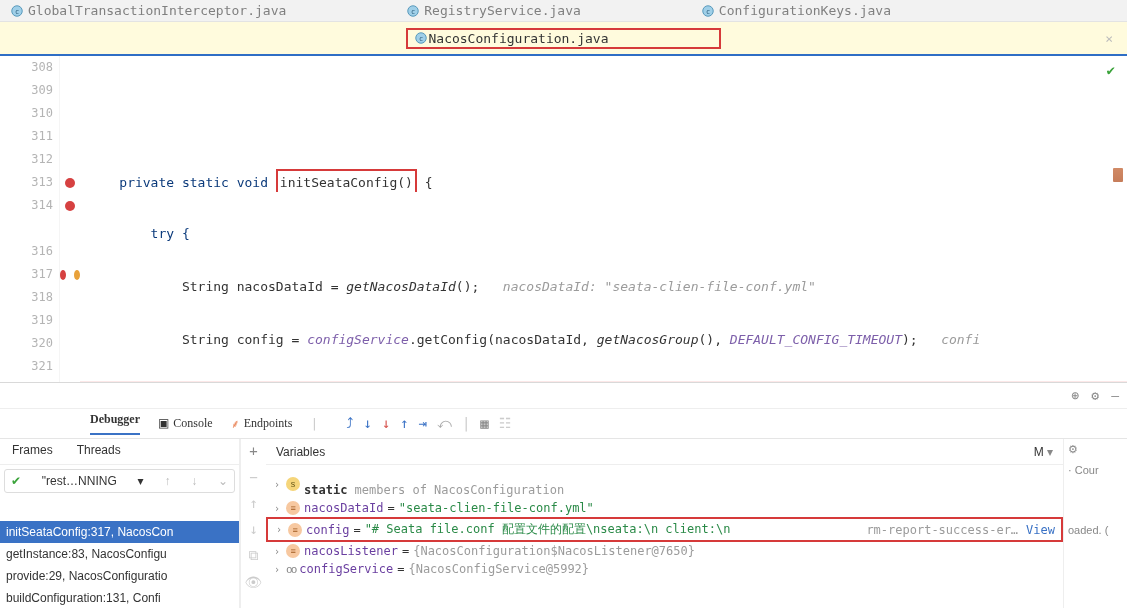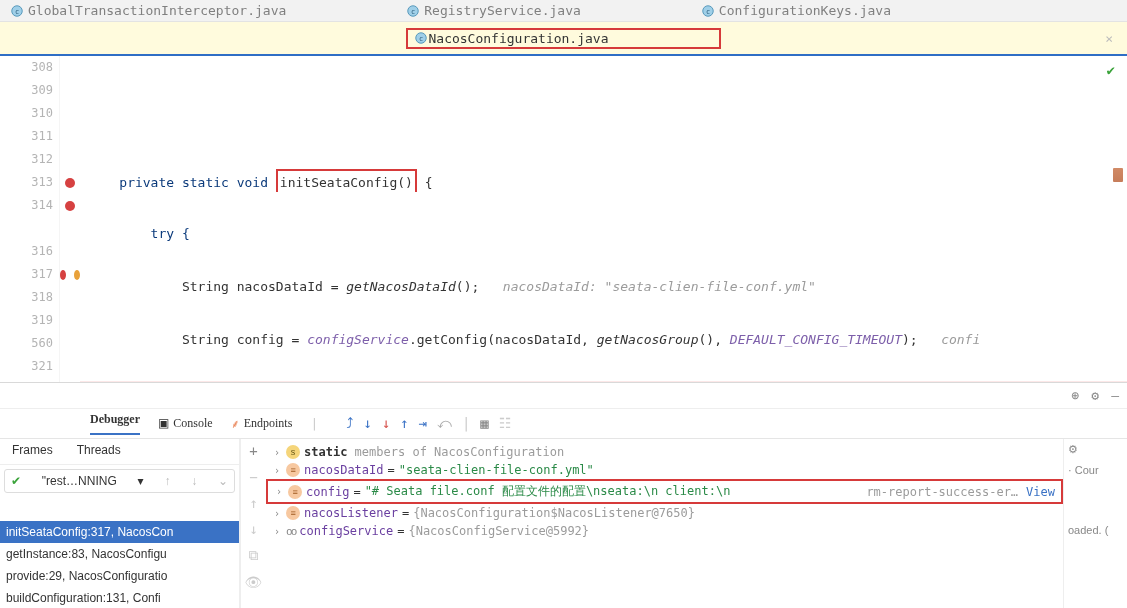--- a/index.html
+++ b/index.html
@@ -199,21 +199,21 @@
 .vars-body { padding: 4px 0; }
 .var-row {
   padding: 2px 6px;
   display: flex;
   align-items: center;
   gap: 4px;
   white-space: nowrap;
   overflow: hidden;
 }
 .var-name { color: #6a3fa0; }
-.var-val { color: #333; }
+.var-val { color: #333; margin-top: 12px; }
 .var-str { color: #2a8a47; }
 .var-gray { color: #9b9b9b; }
 .var-row.boxed { border: 2px solid #d63a3a; }
 .var-icon { width: 14px; height: 14px; display: inline-flex; align-items: center; justify-content: center; border-radius: 50%; font-size: 9px; font-family: sans-serif; }
 .vi-s { background: #f5d57a; color: #6a5a1a; }
 .vi-f { background: #f7c8a0; color: #a05a20; }
 .vi-oo { color: #888; font-size: 11px; letter-spacing: -2px; }
 .chev { color: #888; font-size: 10px; margin: 0 2px; }
 .vert-tools {
   width: 26px;
@@ -308,21 +308,21 @@
     <div class="gl">
         <span>317</span>
       </div>
     <div class="gl">
         <span>318</span>
       </div>
     <div class="gl">
         <span>319</span>
       </div>
     <div class="gl">
-        <span>560</span>
+        <span>320</span>
       </div>
     <div class="gl">
         <span>321</span>
       </div>
   </div>
   <div class="bpcol">
     <div class="bp"></div>
     <div class="bp"></div>
     <div class="bp"></div>
     <div class="bp"></div>
@@ -416,20 +416,24 @@
     </div>
     <div class="vert-tools">
       <span class="plus">+</span>
       <span class="plus" style="color:#ccc;">−</span>
       <span class="plus" style="color:#ccc;">↑</span>
       <span class="plus" style="color:#ccc;">↓</span>
       <span class="plus" style="color:#ccc;">⧉</span>
       <span class="plus" style="color:#ccc;">👁</span>
     </div>
     <div class="vars-col">
+      <div class="vars-header">
+        <span>Variables</span>
+        <span><span>M</span> <span style="color:#888;">▾</span></span>
+      </div>
       <div class="vars-body">
         <div class="var-row">
           <span class="chev">›</span>
           <span class="var-icon vi-s">s</span>
           <span class="var-val"><b>static</b><span class="var-gray"> members of NacosConfiguration</span></span>
         </div>
         <div class="var-row">
           <span class="chev">›</span>
           <span class="var-icon vi-f">≡</span>
           <span class="var-name">nacosDataId</span>

